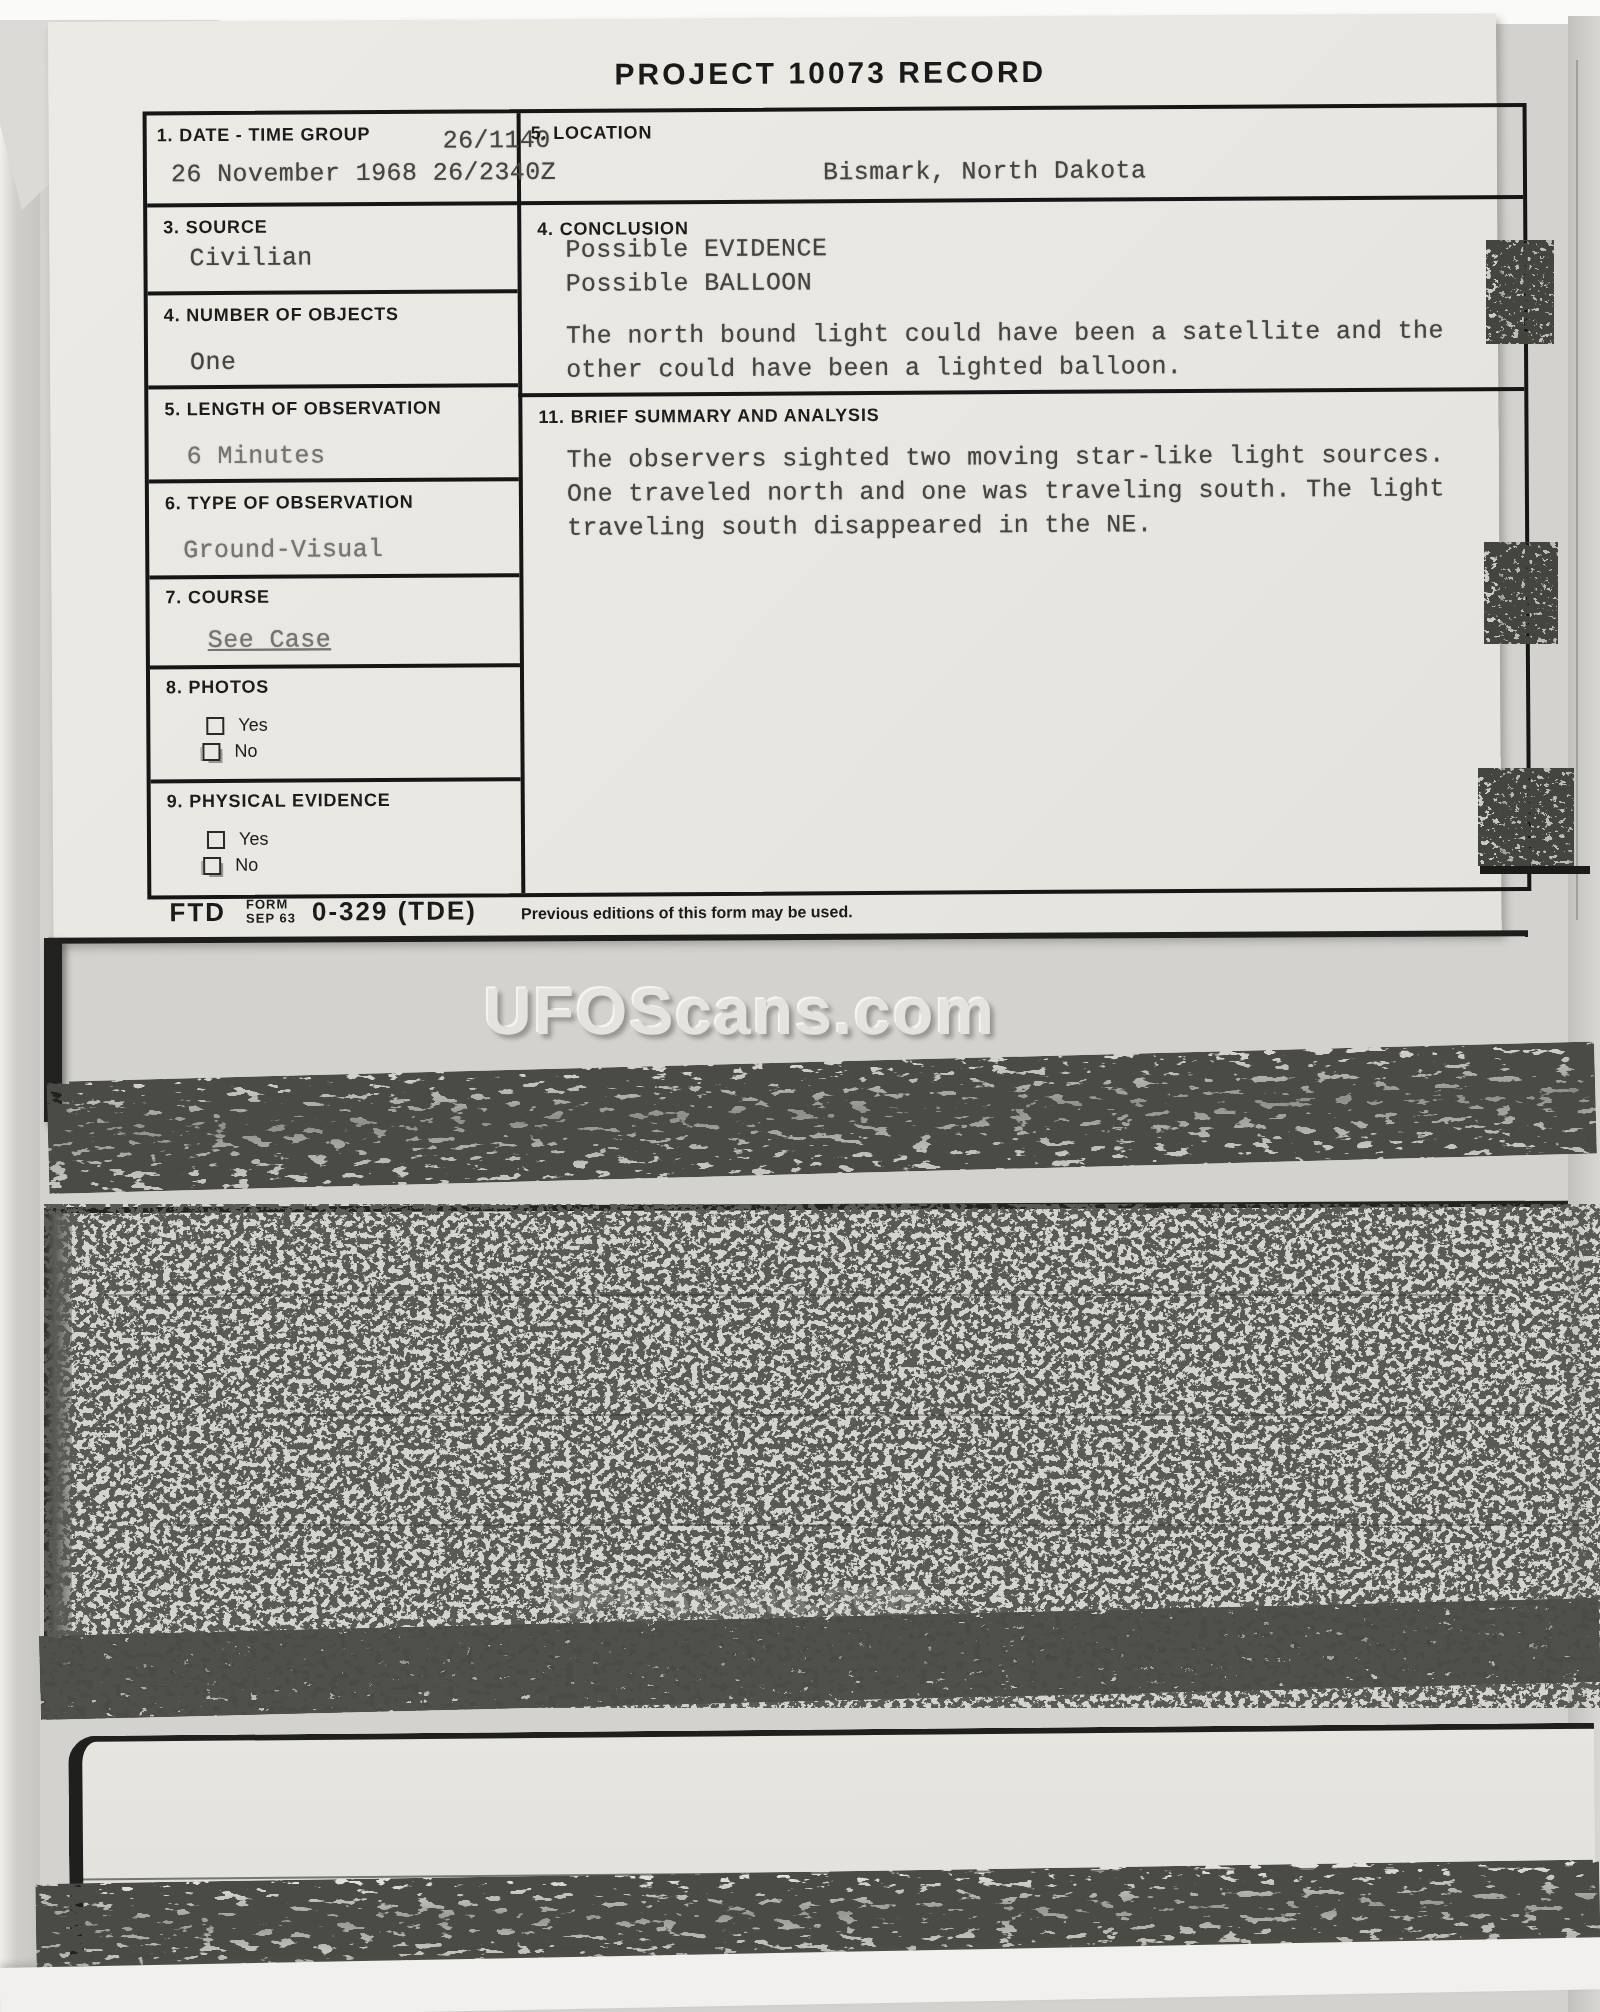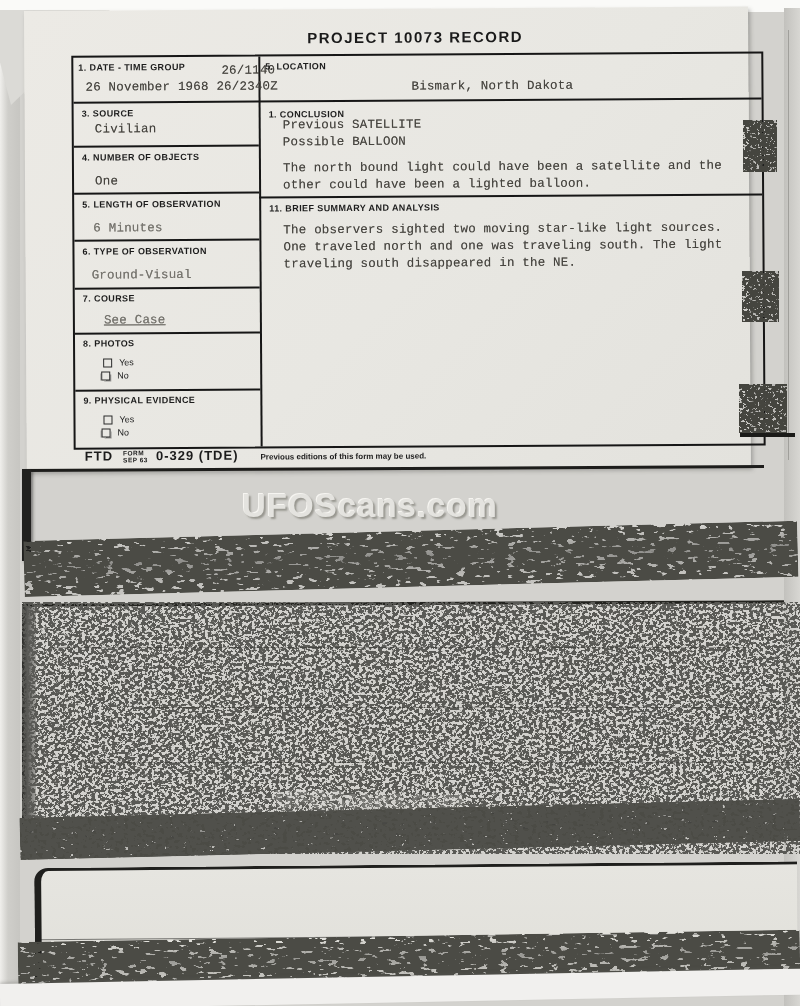--- a/index.html
+++ b/index.html
@@ -149,22 +149,22 @@
       <div class="lbl" style="left:8px;top:338px;">9. PHYSICAL EVIDENCE</div>
       <div class="cb-row" style="left:28px;top:357px;">
         <span class="cb"></span>
         <span class="cb-label">Yes</span>
       </div>
       <div class="cb-row" style="left:26px;top:370px;">
         <span class="cb smudge"></span>
         <span class="cb-label">No</span>
       </div>
 
-      <div class="lbl" style="left:195px;top:53px;">1. CONCLUSION</div>
-      <div class="tw" style="left:209px;top:62px;">Previous SATELLITE</div>
+      <div class="lbl" style="left:195px;top:53px;">4. CONCLUSION</div>
+      <div class="tw" style="left:209px;top:62px;">Possible EVIDENCE</div>
       <div class="tw" style="left:209px;top:79px;text-align:center;">Possible BALLOON</div>
       <div class="tw block" style="left:209px;top:104px;">The north bound light could have been a satellite and the
 other could have been a lighted balloon.</div>
 
       <div class="lbl" style="left:195px;top:147px;">11. BRIEF SUMMARY AND ANALYSIS</div>
       <div class="tw block" style="left:209px;top:166px;">The observers sighted two moving star-like light sources.
 One traveled north and one was traveling south.  The light
 traveling south disappeared in the NE.</div>
     </div>
 

